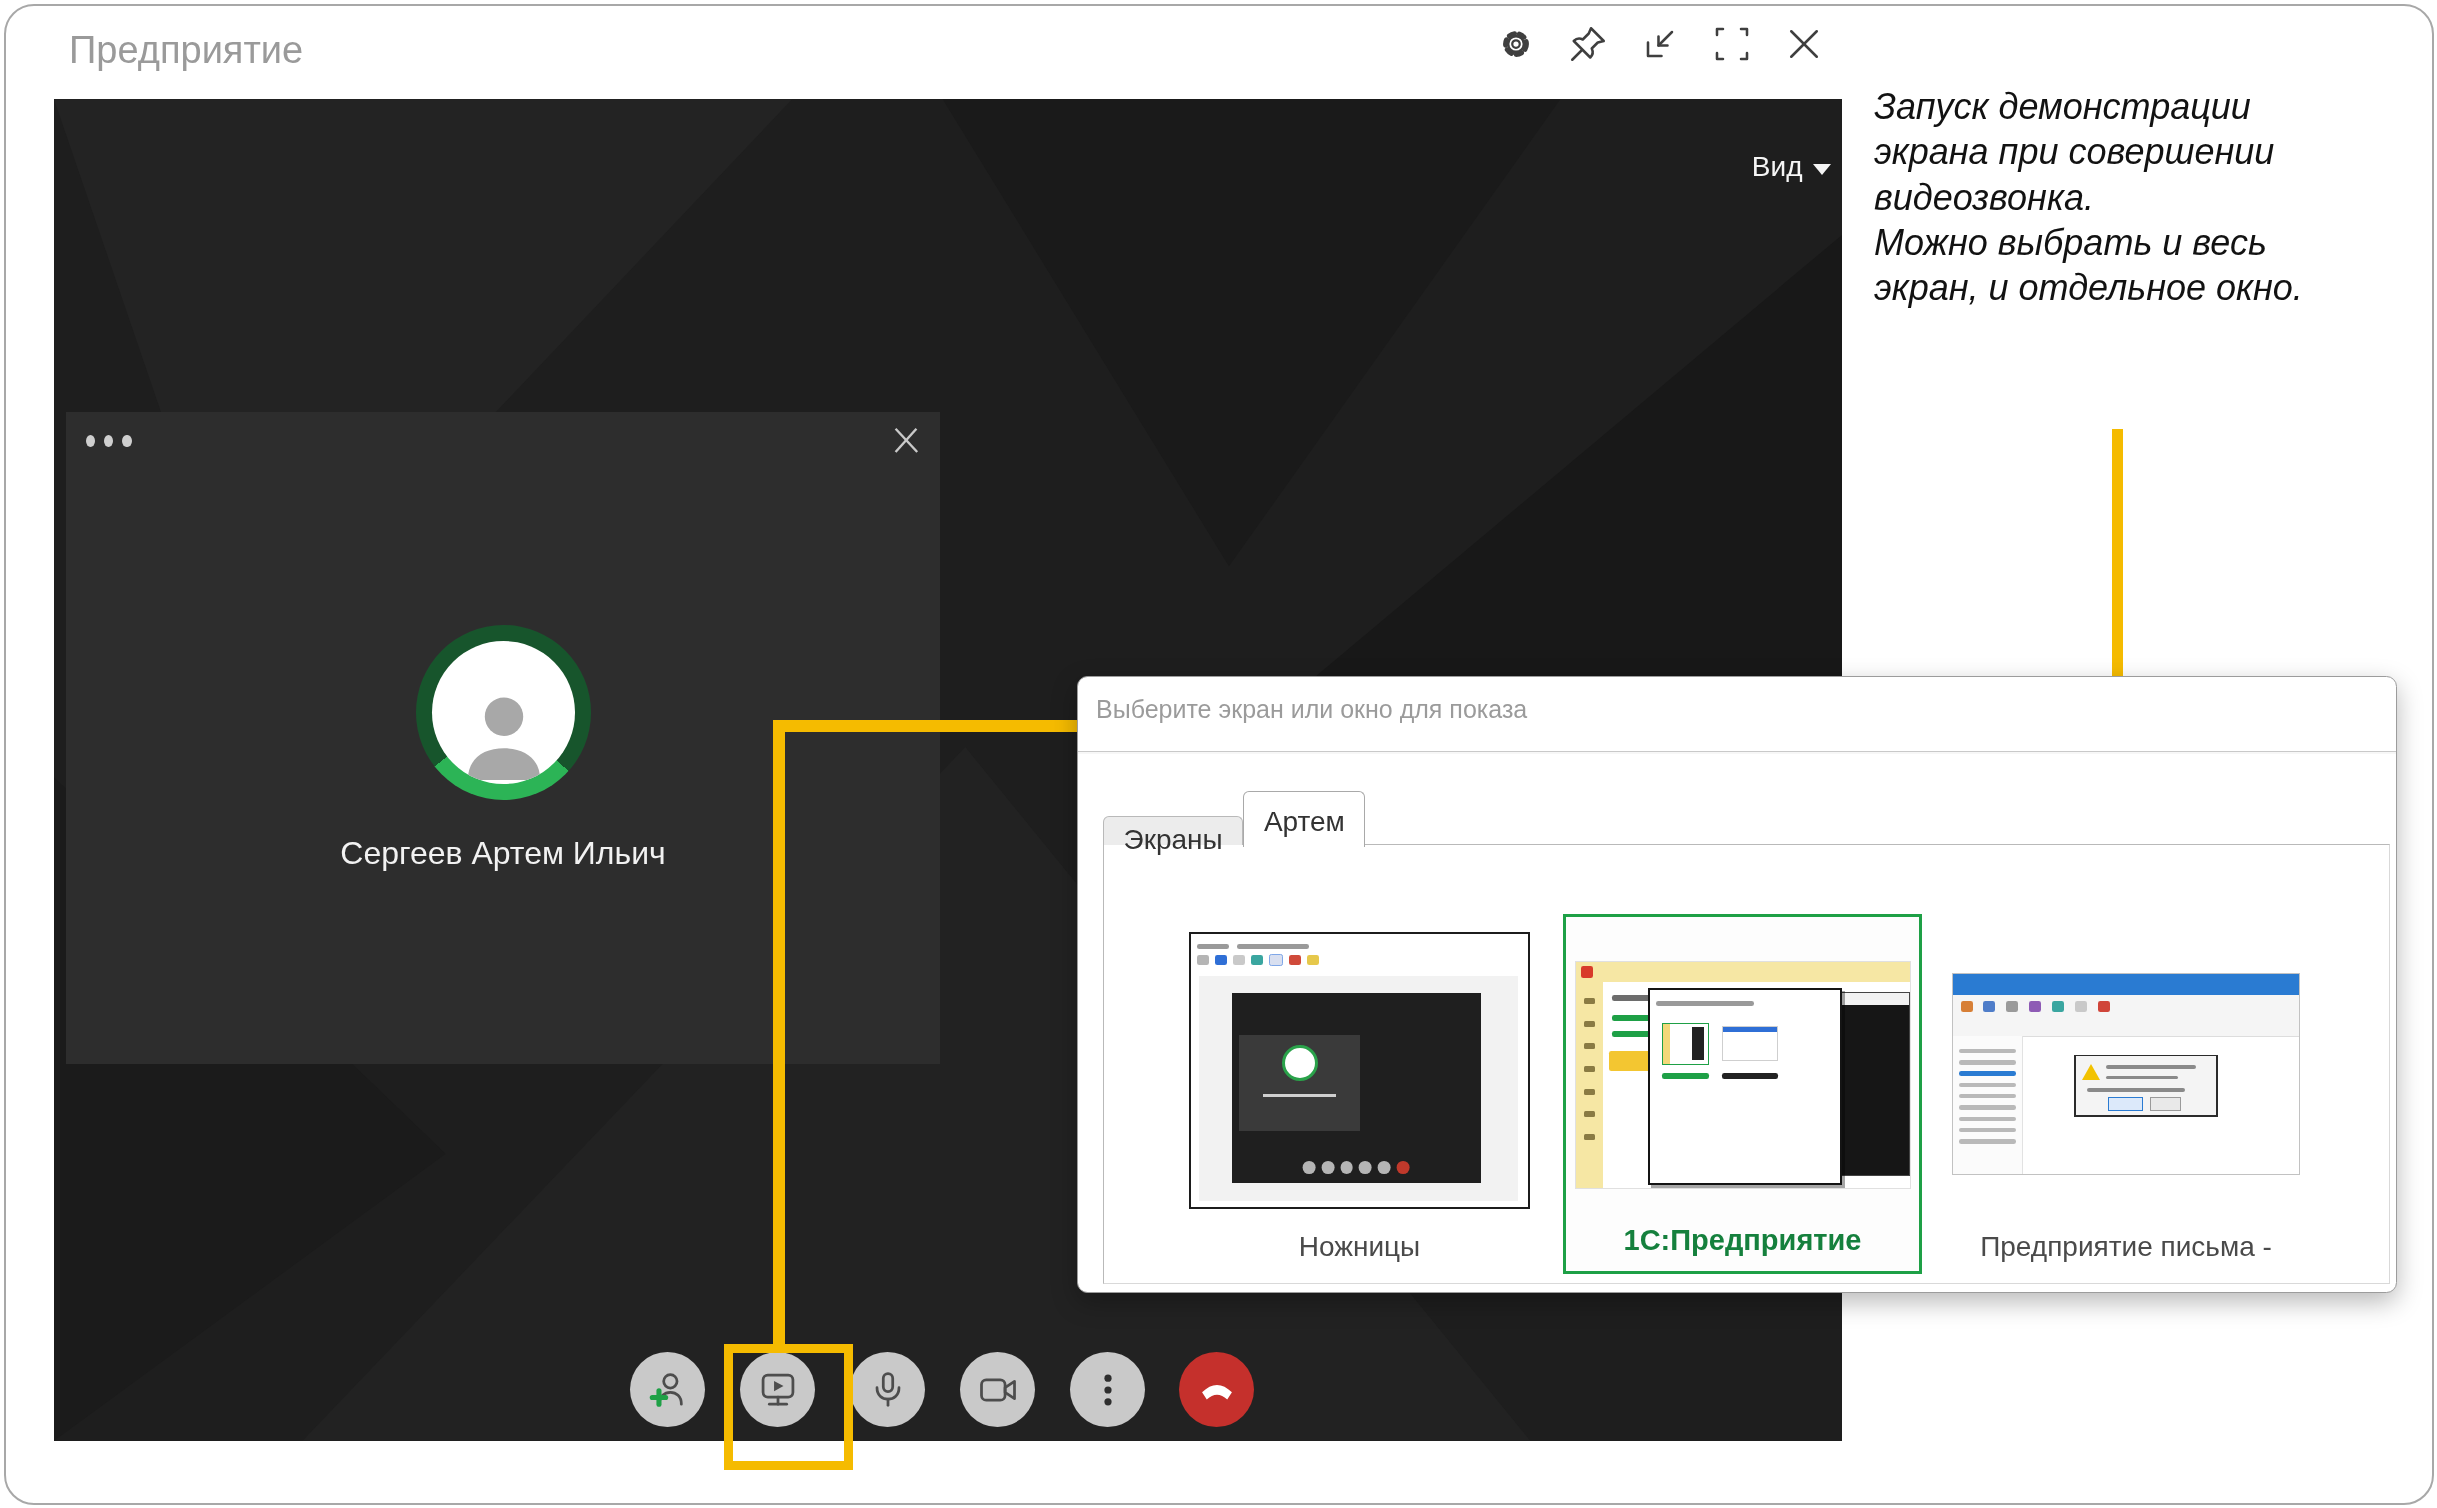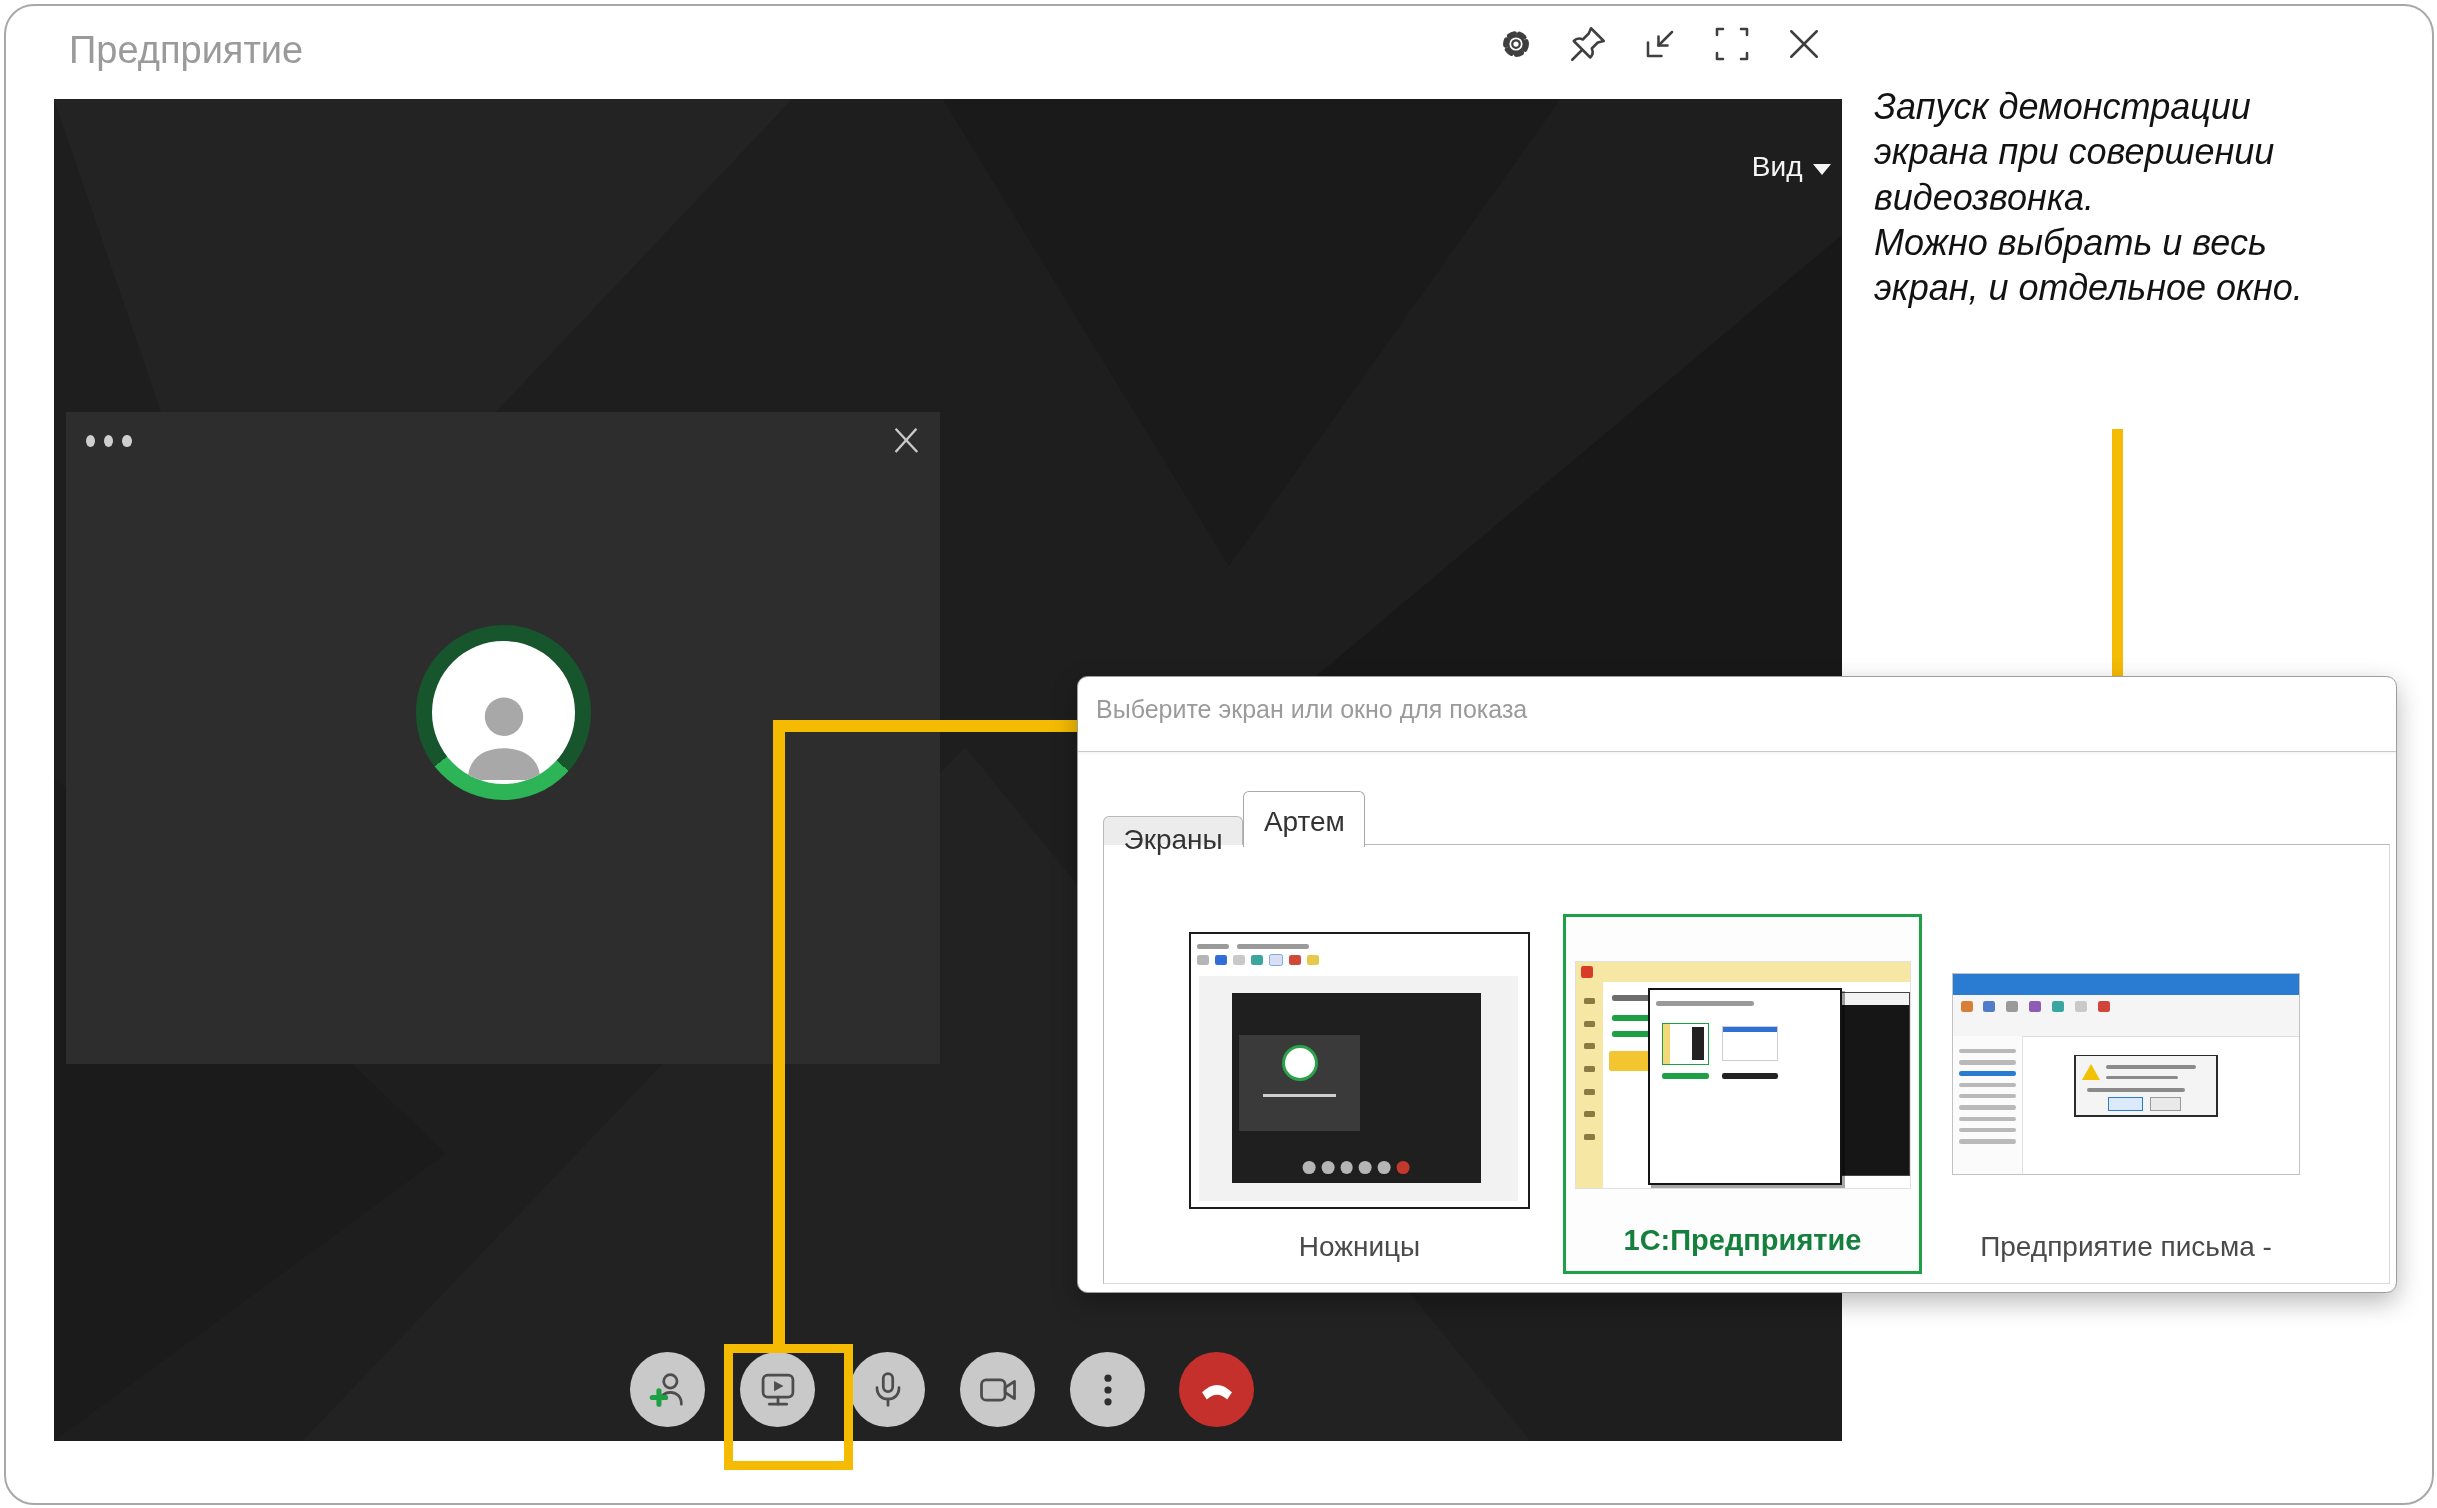--- a/index.html
+++ b/index.html
@@ -180,20 +180,21 @@
           </svg>
       </div>
       <div class="ring">
         <div class="inner">
           <svg class="person" width="113" height="113" viewBox="0 0 100 100">
             <circle cx="50" cy="36" r="17" fill="#a8a8a8"></circle>
             <path d="M18 92c0-19 14-28 32-28s32 9 32 28z" fill="#a8a8a8"></path>
           </svg>
         </div>
       </div>
+      <div class="tile-name">Сергеев Артем Ильич</div>
     </div>
 
     <div class="cbtn" style="left:576px;">
       <svg width="44" height="44" viewBox="0 0 56 56">
         <circle cx="31" cy="17" r="8.5"></circle>
         <path d="M17 46c0-10 6.5-15 14-15s14 5 14 15"></path>
         <path d="M8 37.5h17" stroke="#1ea046" stroke-width="6.5"></path>
         <path d="M16.5 29v17" stroke="#1ea046" stroke-width="6.5"></path>
       </svg>
     </div>

